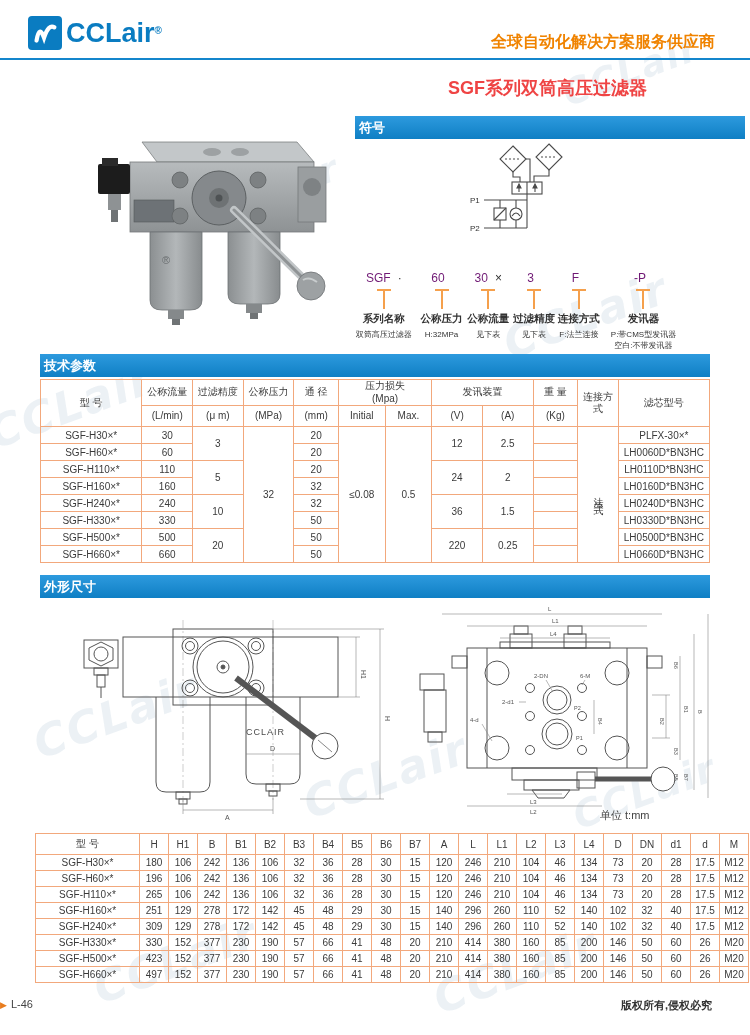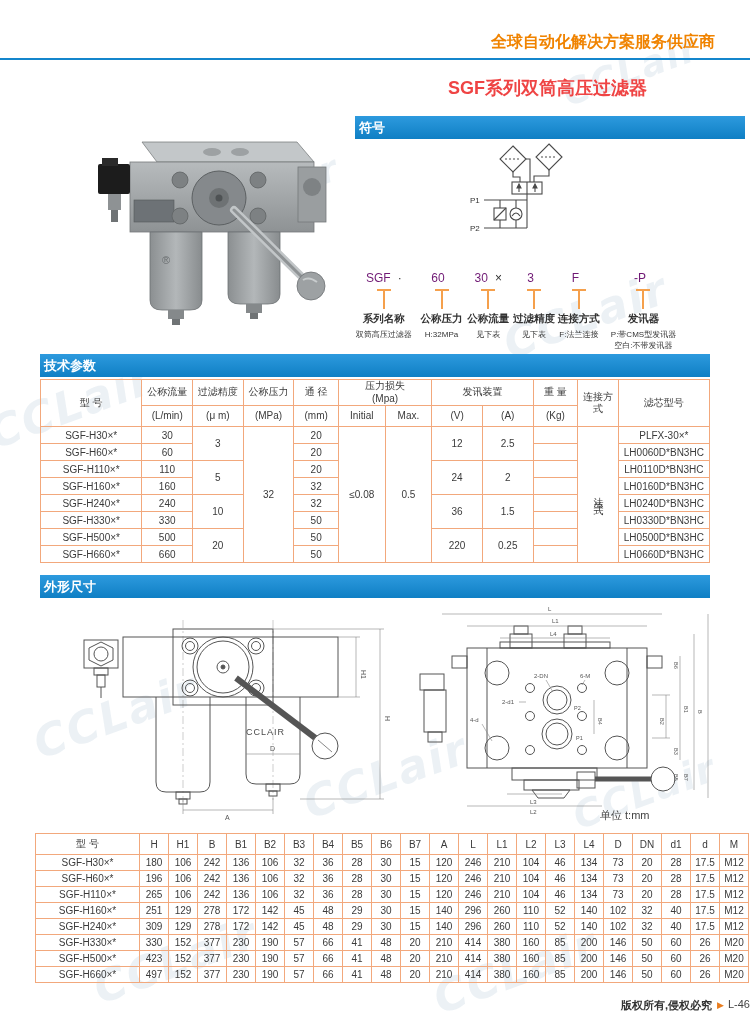--- a/index.html
+++ b/index.html
@@ -43,39 +43,47 @@
   #tech-table{position:absolute;left:40px;top:379px;width:670px;font-size:10px;}
   #tech-table th{font-weight:normal;white-space:pre-line;line-height:1.25;height:20px;color:#3a3a3a;}
   #tech-table td{height:16px;}
   #dims-table{position:absolute;left:35px;top:833px;width:713px;font-size:10px;}
   #dims-table th{font-weight:normal;height:20px;}
   #dims-table td{height:15px;}
   .vert{writing-mode:vertical-rl;letter-spacing:4px;}
   
   .unit{position:absolute;left:600px;top:808px;font-size:11px;color:#444;}
   
-  .pageno{position:absolute;left:0;top:998px;width:750px;text-align:right;font-size:11px;color:#444;}
+  .pageno{position:absolute;left:0;top:998px;width:750px;text-align:left;font-size:11px;color:#444;}
   .pageno .tri{color:#e87c1e;font-size:9px;margin-right:4px;}
   .copyright{position:absolute;right:38px;top:998px;font-size:11px;font-weight:bold;color:#333;padding-left:17px;}
 </style>
 </head>
 <body>
 
 <div class="page">
 
   <div class="wm" style="left:-15px;top:380px;">CCLair</div>
   <div class="wm" style="left:500px;top:290px;">CCLair</div>
   <div class="wm" style="left:560px;top:50px;font-size:36px;">CCLair</div>
   <div class="wm" style="left:30px;top:690px;">CCLair</div>
   <div class="wm" style="left:300px;top:750px;">CCLair</div>
   <div class="wm" style="left:570px;top:770px;font-size:38px;">CCLair</div>
   <div class="wm" style="left:90px;top:935px;">CCLair</div>
   <div class="wm" style="left:430px;top:945px;">CCLair</div>
   <div class="wm" style="left:200px;top:170px;font-size:36px;">CCLair</div>
 
+  <div class="logo">
+    <div class="logo-box">
+      <svg width="30" height="30" viewBox="0 0 32 32">
+        <path d="M7 24 Q10 7 15 21 Q20 6 26 10" stroke="#ffffff" stroke-width="4.5" fill="none" stroke-linecap="round"></path>
+      </svg>
+    </div>
+    <div class="logo-text"><span>CCLair</span><sup class="logo-reg">®</sup></div>
+  </div>
   <div class="tagline">全球自动化解决方案服务供应商</div>
   <div class="hdr-line"></div>
 
   <div class="title">SGF系列双筒高压过滤器</div>
 
   <svg class="draw" style="left:62px;top:112px;" width="285" height="232" viewBox="0 0 285 232">
     <defs>
       <linearGradient id="gm" x1="0" y1="0" x2="0" y2="1">
         <stop offset="0" stop-color="#b7bbbd"></stop>
           <stop offset="1" stop-color="#8e9294"></stop>

